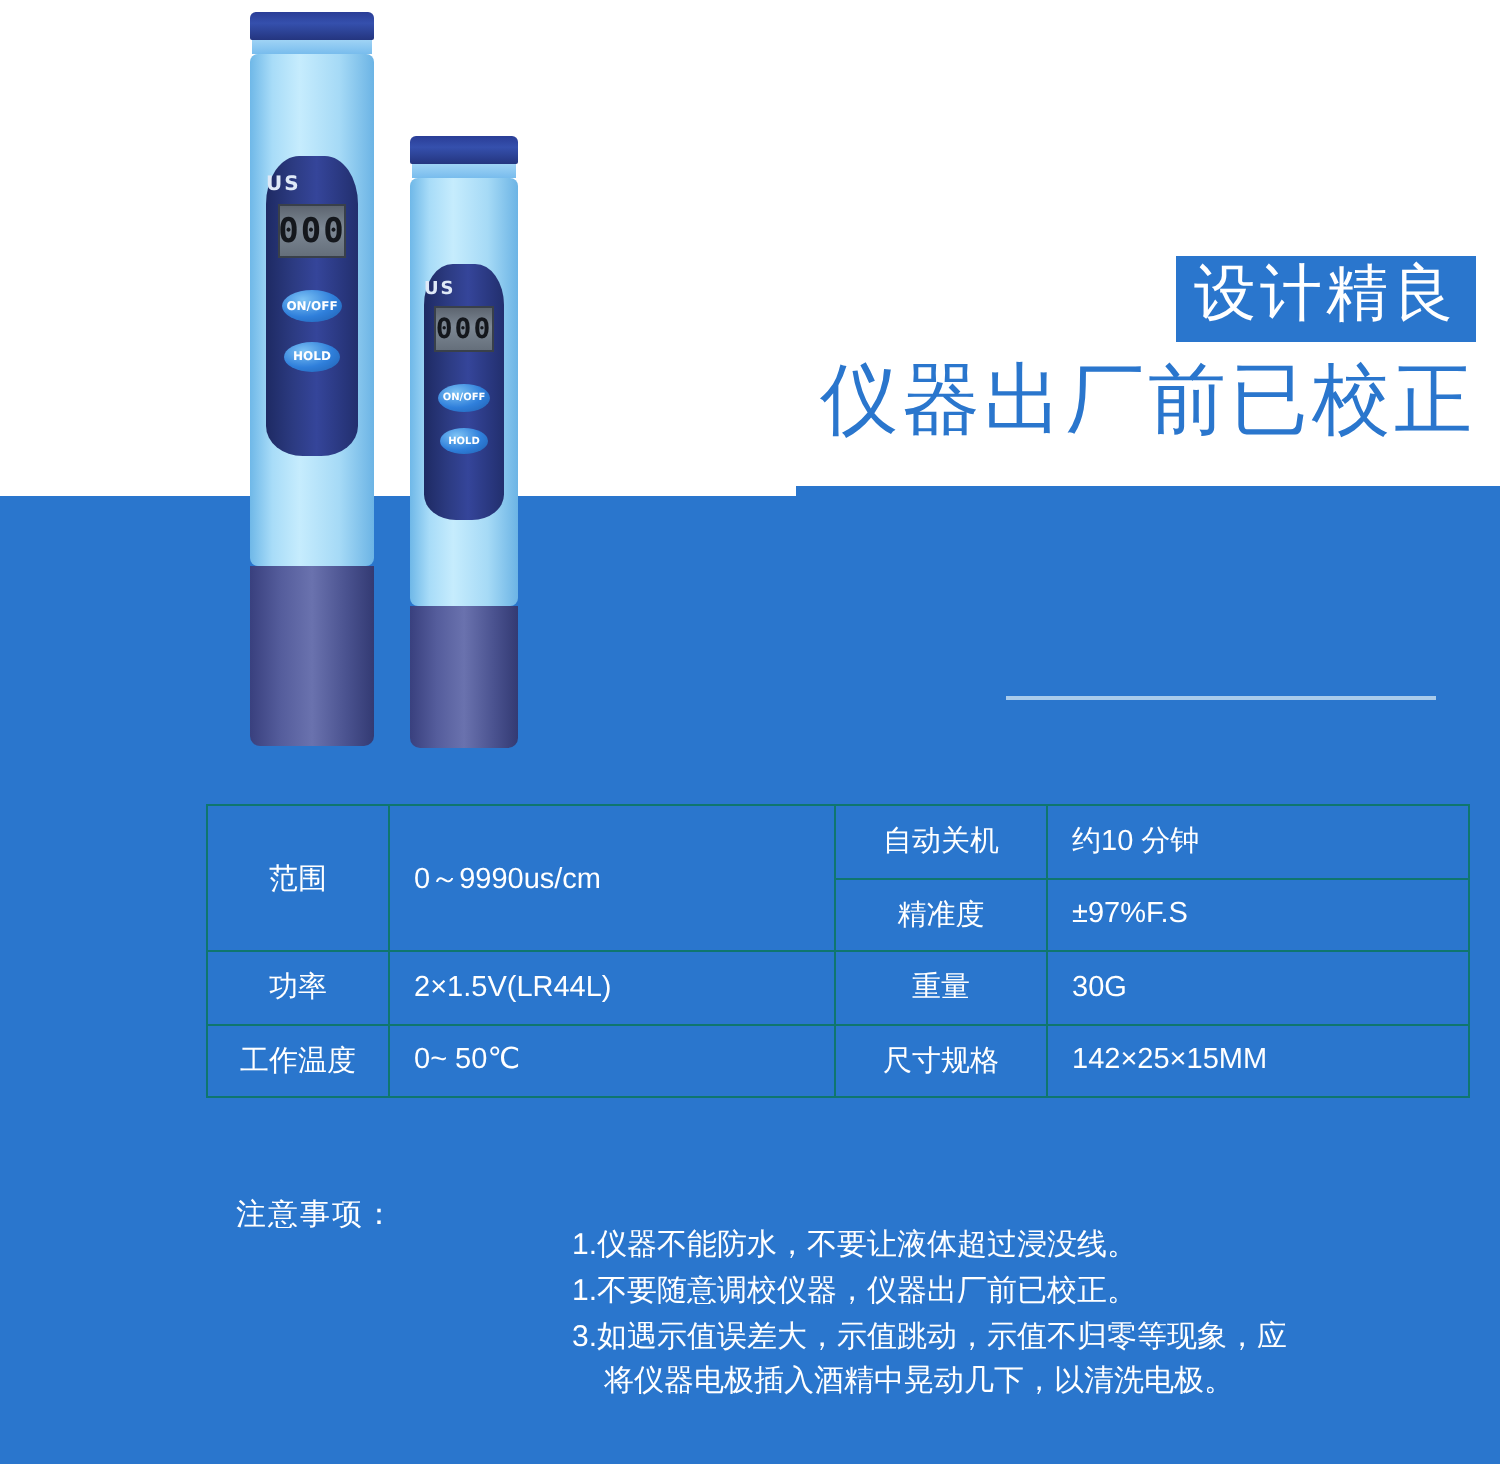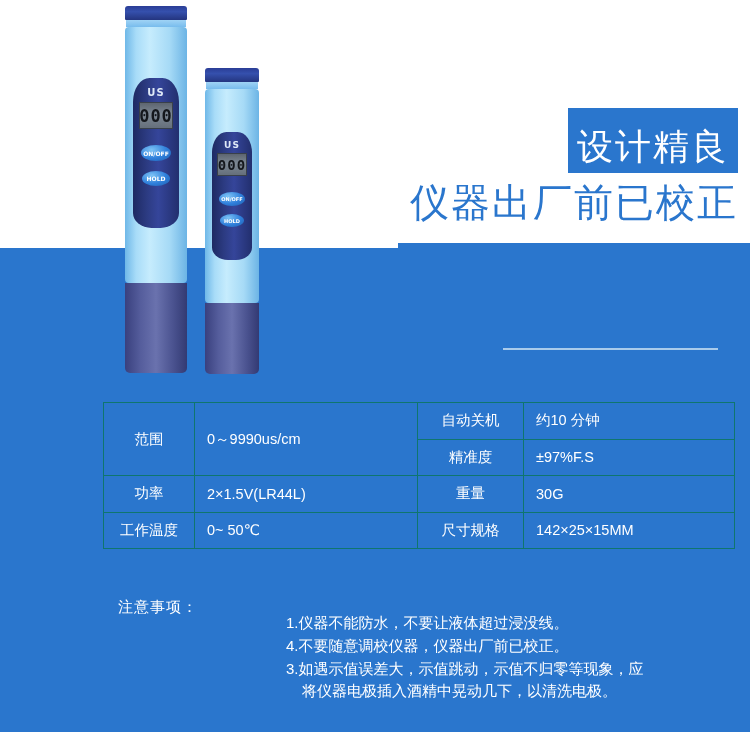--- a/index.html
+++ b/index.html
@@ -12,22 +12,23 @@
   #page{position:relative;width:750px;height:732px;overflow:hidden;background:#ffffff;}
 
   
   .bg-white{position:absolute;left:0;top:0;width:750px;height:248px;background:#ffffff;}
   .bg-blue{position:absolute;left:0;top:248px;width:750px;height:484px;background:#2a76cd;}
 
   
   .headline-wrap{position:absolute;left:398px;top:108px;width:340px;text-align:right;}
   .badge{
     display:inline-block;background:#2a76cd;color:#ffffff;
-    font-size:36px;line-height:1.18;padding:18px 9px 5px 9px;letter-spacing:2px;
+    font-size:31px;line-height:1.18;padding:1px 9px 5px 9px;letter-spacing:2px;
     font-family:"Liberation Sans","DejaVu Sans",sans-serif;
+    margin-top:20px;
   }
   .headline{
     margin-top:9px;color:#2a76cd;font-size:39px;line-height:1.1;
     letter-spacing:2px;white-space:nowrap;text-align:right;
   }
   .headline-rule{position:absolute;left:398px;top:243px;width:352px;height:5px;background:#2a76cd;}
 
   
   .model-name{
     position:absolute;left:398px;top:296px;width:320px;text-align:center;
@@ -54,21 +55,21 @@
   }
   .meter .lower{
     position:absolute;left:0;width:100%;
     border-radius:0 0 5px 5px;
     background:linear-gradient(90deg,#39407e 0%,#555d9c 25%,#6a72ae 50%,#4a528f 78%,#333a73 100%);
   }
   .meter .face{
     position:absolute;
     background:linear-gradient(90deg,#1e2a63 0%,#2c3b82 30%,#35459a 55%,#222f6e 100%);
     border-radius:36% 36% 40% 40%/16% 16% 10% 10%;
-    text-align:center;
+    text-align:left;
   }
   .meter .us-label{
     color:#dfe9f7;font-family:"DejaVu Sans",sans-serif;font-weight:bold;
     letter-spacing:1px;
   }
   .meter .lcd{
     margin:16px auto;background:linear-gradient(180deg,#5d6570 0%,#7d8894 45%,#656f7b 100%);
     border:1px solid #39404a;
     display:flex;align-items:center;justify-content:center;
   }
@@ -206,19 +207,19 @@
       <td class="label c3">尺寸规格</td>
       <td class="value c4">142×25×15MM</td>
     </tr>
   </tbody>
     </table>
 
   <div class="notes">
     <div class="notes-title">注意事项：</div>
     <ul class="notes-list">
       <li>1.仪器不能防水，不要让液体超过浸没线。</li>
-      <li>4.不要随意调校仪器，仪器出厂前已校正。</li>
+      <li>1.不要随意调校仪器，仪器出厂前已校正。</li>
       <li>3.如遇示值误差大，示值跳动，示值不归零等现象，应</li>
       <li class="indent">将仪器电极插入酒精中晃动几下，以清洗电极。</li>
     </ul>
   </div>
 
 </div>
 
 </body></html>

